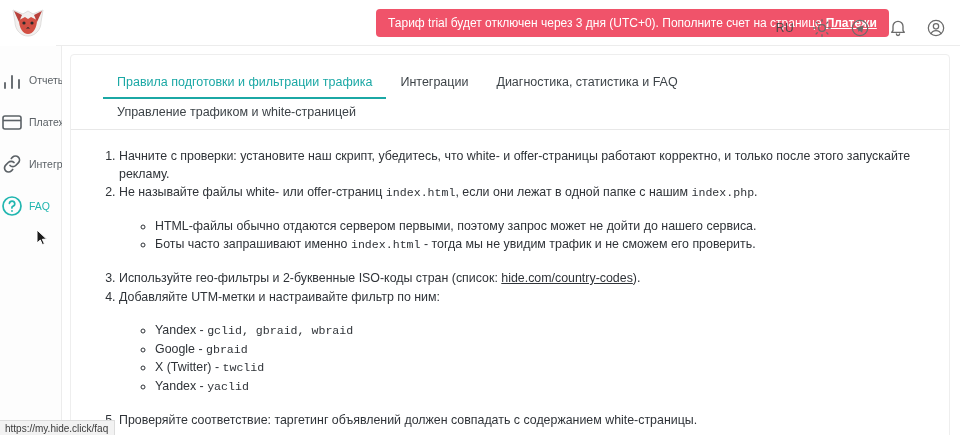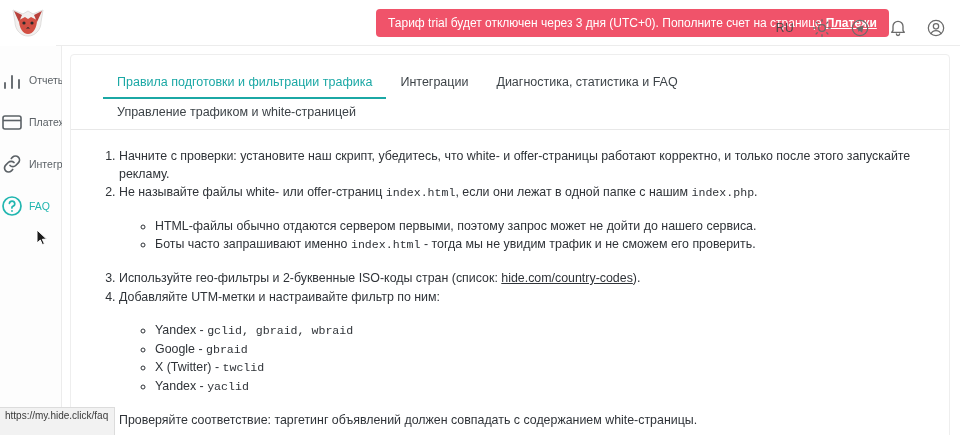--- a/index.html
+++ b/index.html
@@ -126,21 +126,21 @@
   code, .mono {
     font-family: "Liberation Mono", "DejaVu Sans Mono", monospace;
     font-size: 11.6px;
     color: #2f3338;
   }
   a.inline-link { color: #2f3338; text-decoration: underline; }
 
   
   .statusbar {
     position: absolute; left: 0; bottom: 0;
-    height: 28px;
+    height: 15px;
     background: #f2f2f2;
     border-top: 1px solid #dcdcdc;
     border-right: 1px solid #dcdcdc;
     color: #3a3a3a;
     font-size: 10px;
     padding: 1px 6px 0 5px;
     line-height: 13px;
   }
 
   

